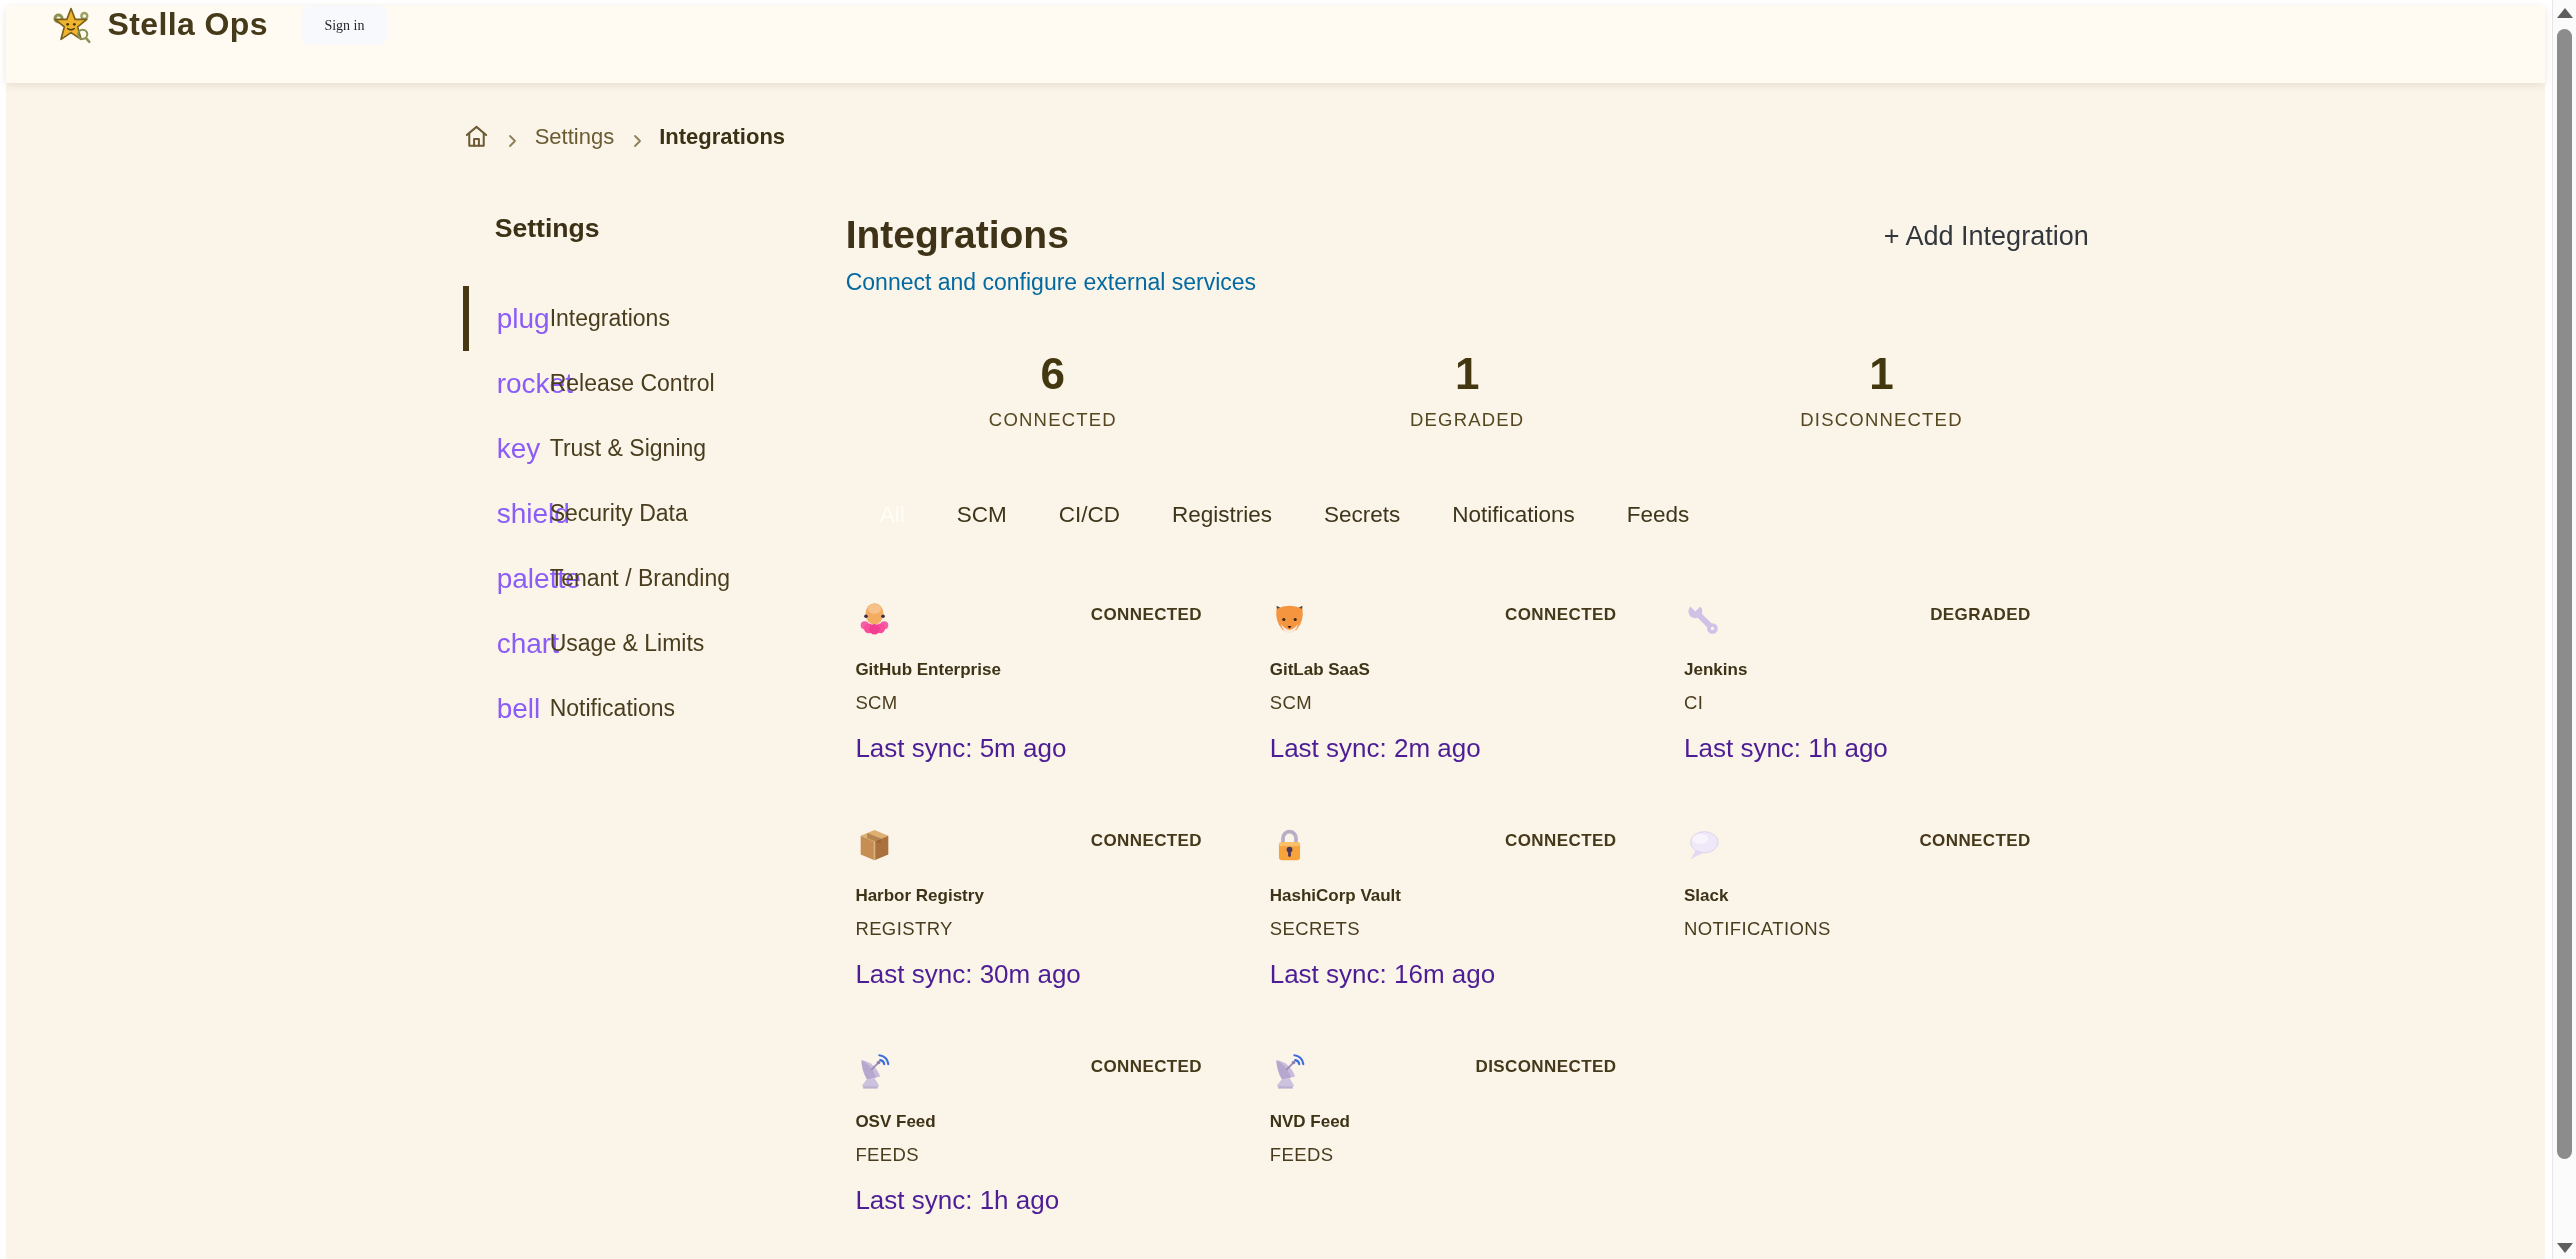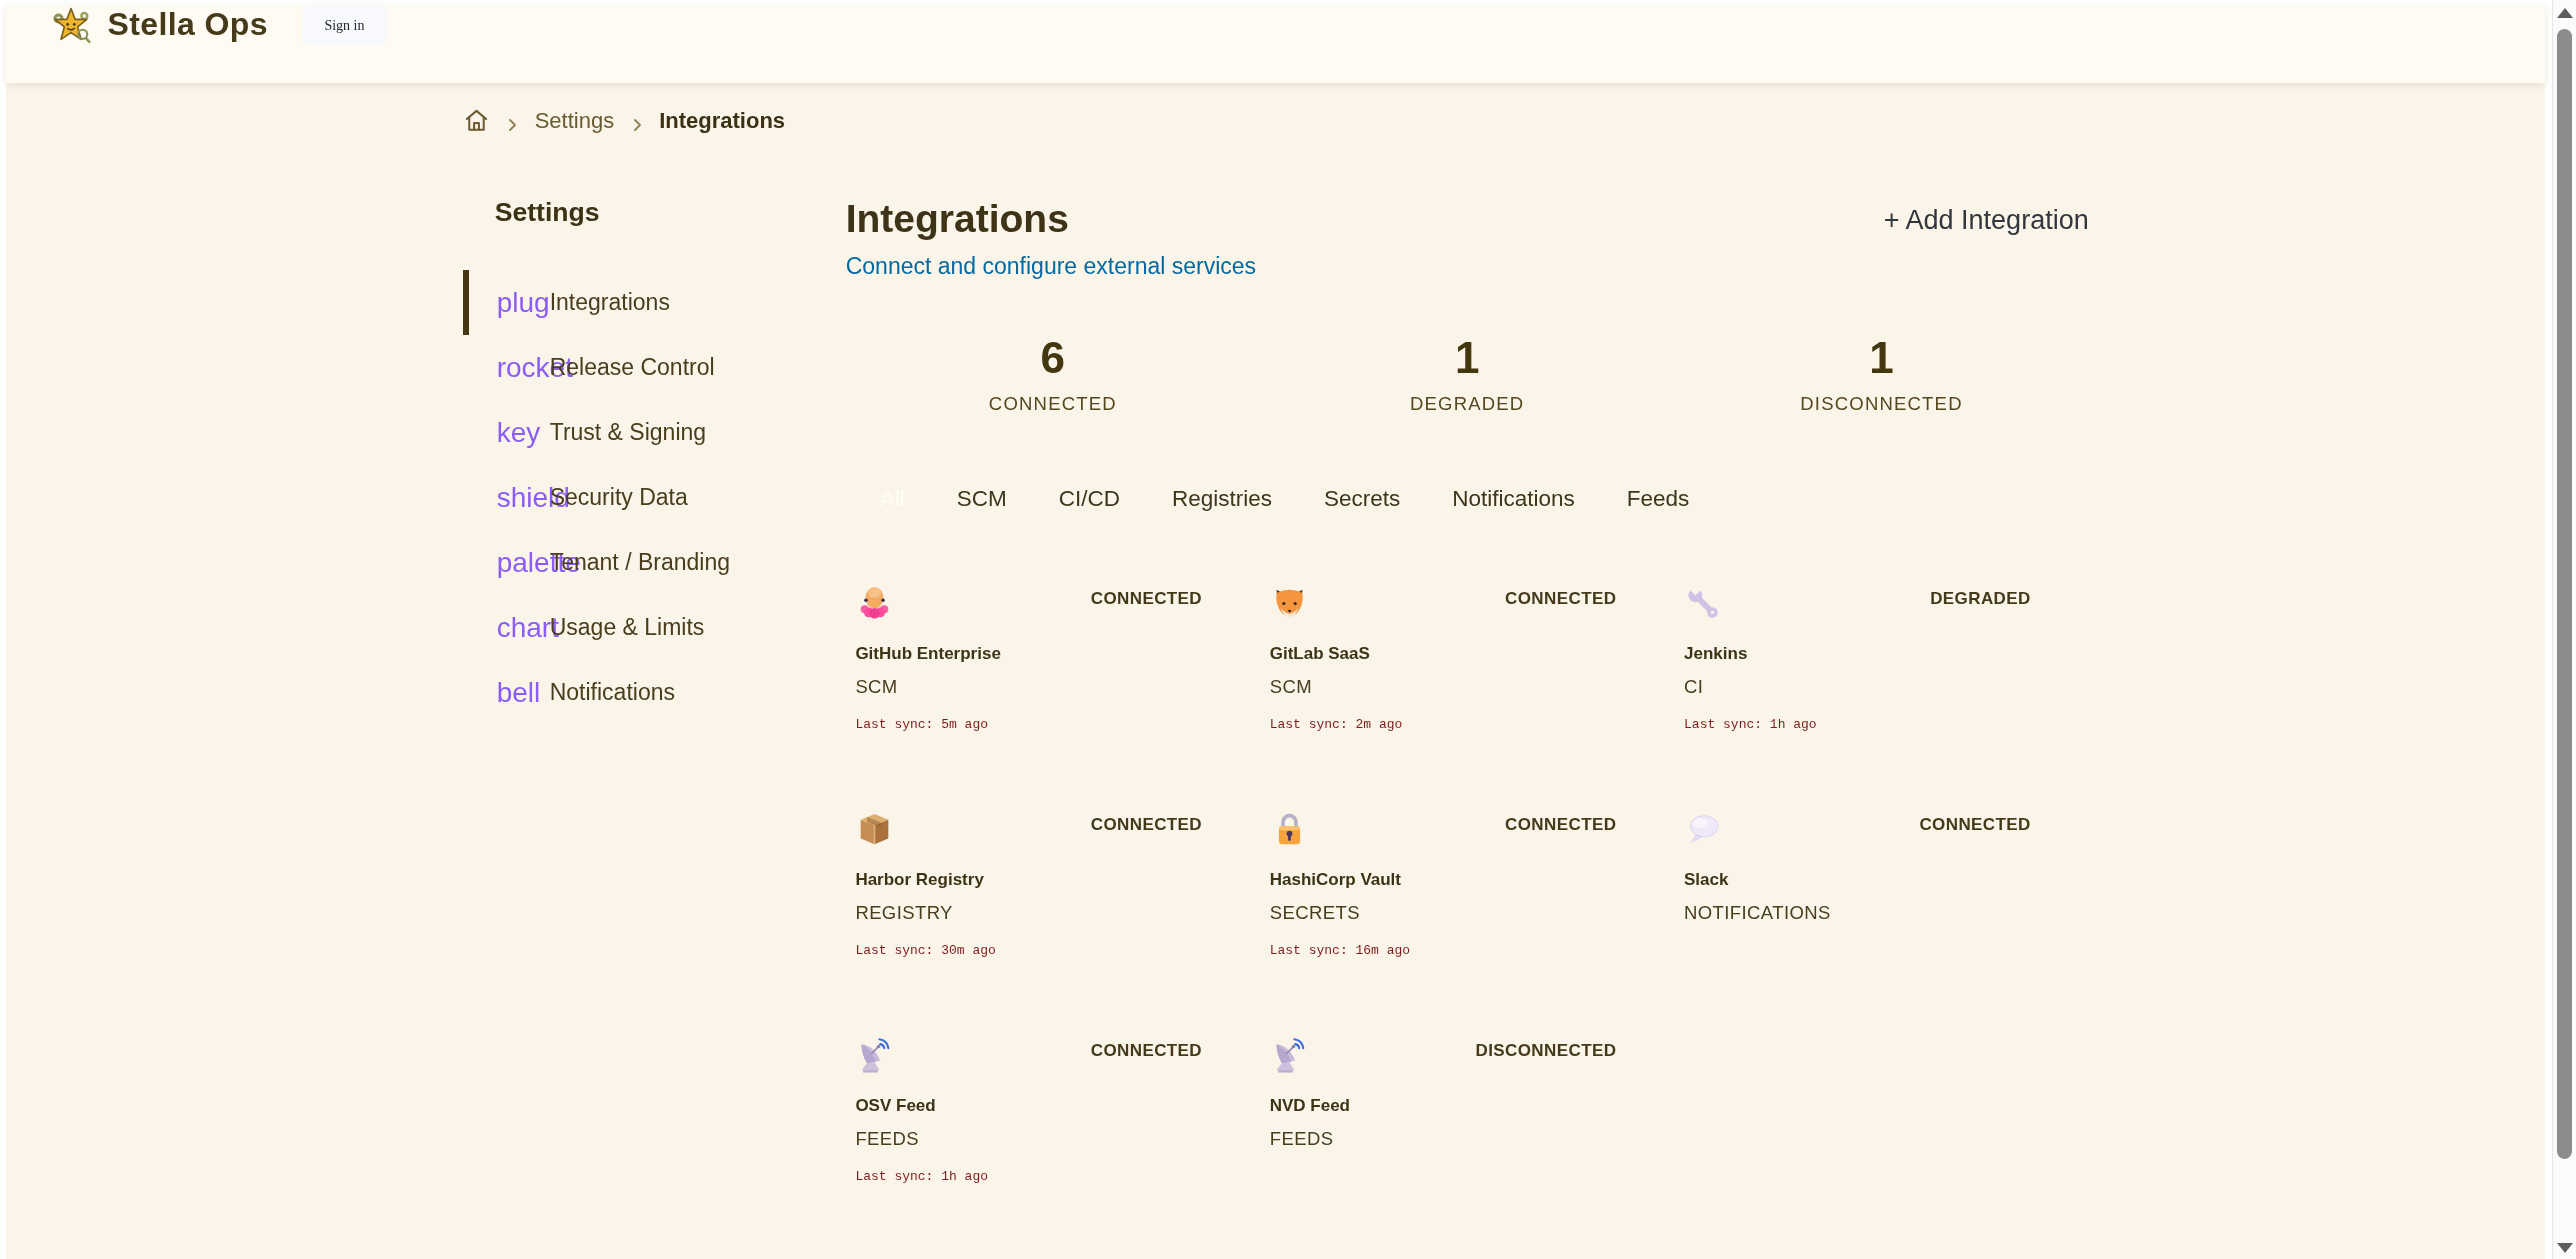--- a/index.html
+++ b/index.html
@@ -12,21 +12,21 @@
 
   .topbar{height:77px;flex:none;background:#FFFBF3;display:flex;align-items:flex-start;
           padding-left:45px;box-shadow:0 2.4px 8px rgba(110,90,50,.14);position:relative;z-index:2;}
   .logo{width:40px;height:40px;margin-right:16px;flex:none;}
   .logo svg{width:100%;height:100%;display:block;}
   .app-title{font-size:32px;font-weight:700;color:#453A19;letter-spacing:0.4px;}
   .signin-btn{margin-left:34px;background:#F8F9FC;border:none;border-radius:8px;height:39px;
               padding:0 22.5px;font-size:14px;color:#23272E;font-family:Liberation Serif, serif;cursor:pointer;}
 
   .page{flex:1;background:#FAF4E9;overflow:hidden;}
-  .container{width:1626px;margin:0 auto;padding-top:24px;}
+  .container{width:1626px;margin:16px auto;padding-top:24px;}
 
   .breadcrumb{display:flex;align-items:center;gap:14.5px;font-size:22px;color:#6B5B33;}
   .breadcrumb .home{width:27px;height:27px;display:block;cursor:pointer;}
   .crumb-sep{width:16px;height:16px;flex:none;}
   .crumb{cursor:pointer;}
   .crumb.current{font-weight:700;color:#3C3115;}
 
   .layout{display:flex;gap:76px;margin-top:63px;align-items:flex-start;}
 
   .sidebar{width:307px;flex:none;}
@@ -54,21 +54,21 @@
   .tab.active{color:#FFFDF6;}
 
   .cards{display:grid;grid-template-columns:repeat(3,1fr);row-gap:47px;margin-top:72px;}
   .card{position:relative;min-height:179px;padding-left:9.7px;}
   .card-icon{width:39px;height:39px;display:block;}
   .card-icon svg{width:100%;height:100%;display:block;}
   .status-badge{position:absolute;top:4.8px;right:58px;font-size:17px;font-weight:700;
                 letter-spacing:0.4px;color:#45391A;}
   .card-title{margin:21px 0 0;font-size:17px;font-weight:700;color:#3E3316;}
   .card-category{margin-top:11.3px;font-size:18.5px;color:#4A3D1E;letter-spacing:0.4px;}
-  .card-sync{margin-top:19.3px;font-size:13px;color:#7f1d1d;font-family:Liberation Mono, monospace;}
+  .card-sync{margin-top:19.3px;font-size:26px;color:#4c1d95;}
 
   
   .scrollbar{position:absolute;top:0;right:0;width:24px;height:100%;background:#FBFBFB;
              border-left:0.8px solid #E7E7E7;}
   .sb-up{position:absolute;top:8px;left:4px;width:0;height:0;border-left:8px solid transparent;
          border-right:8px solid transparent;border-bottom:10.5px solid #5E5E5E;cursor:pointer;}
   .sb-down{position:absolute;bottom:6.4px;left:4px;width:0;height:0;border-left:8px solid transparent;
            border-right:8px solid transparent;border-top:10.5px solid #5E5E5E;cursor:pointer;}
   .sb-thumb{position:absolute;top:29px;left:4px;width:15.3px;height:1130px;background:#8C8C8C;
             border-radius:8px;cursor:pointer;}

